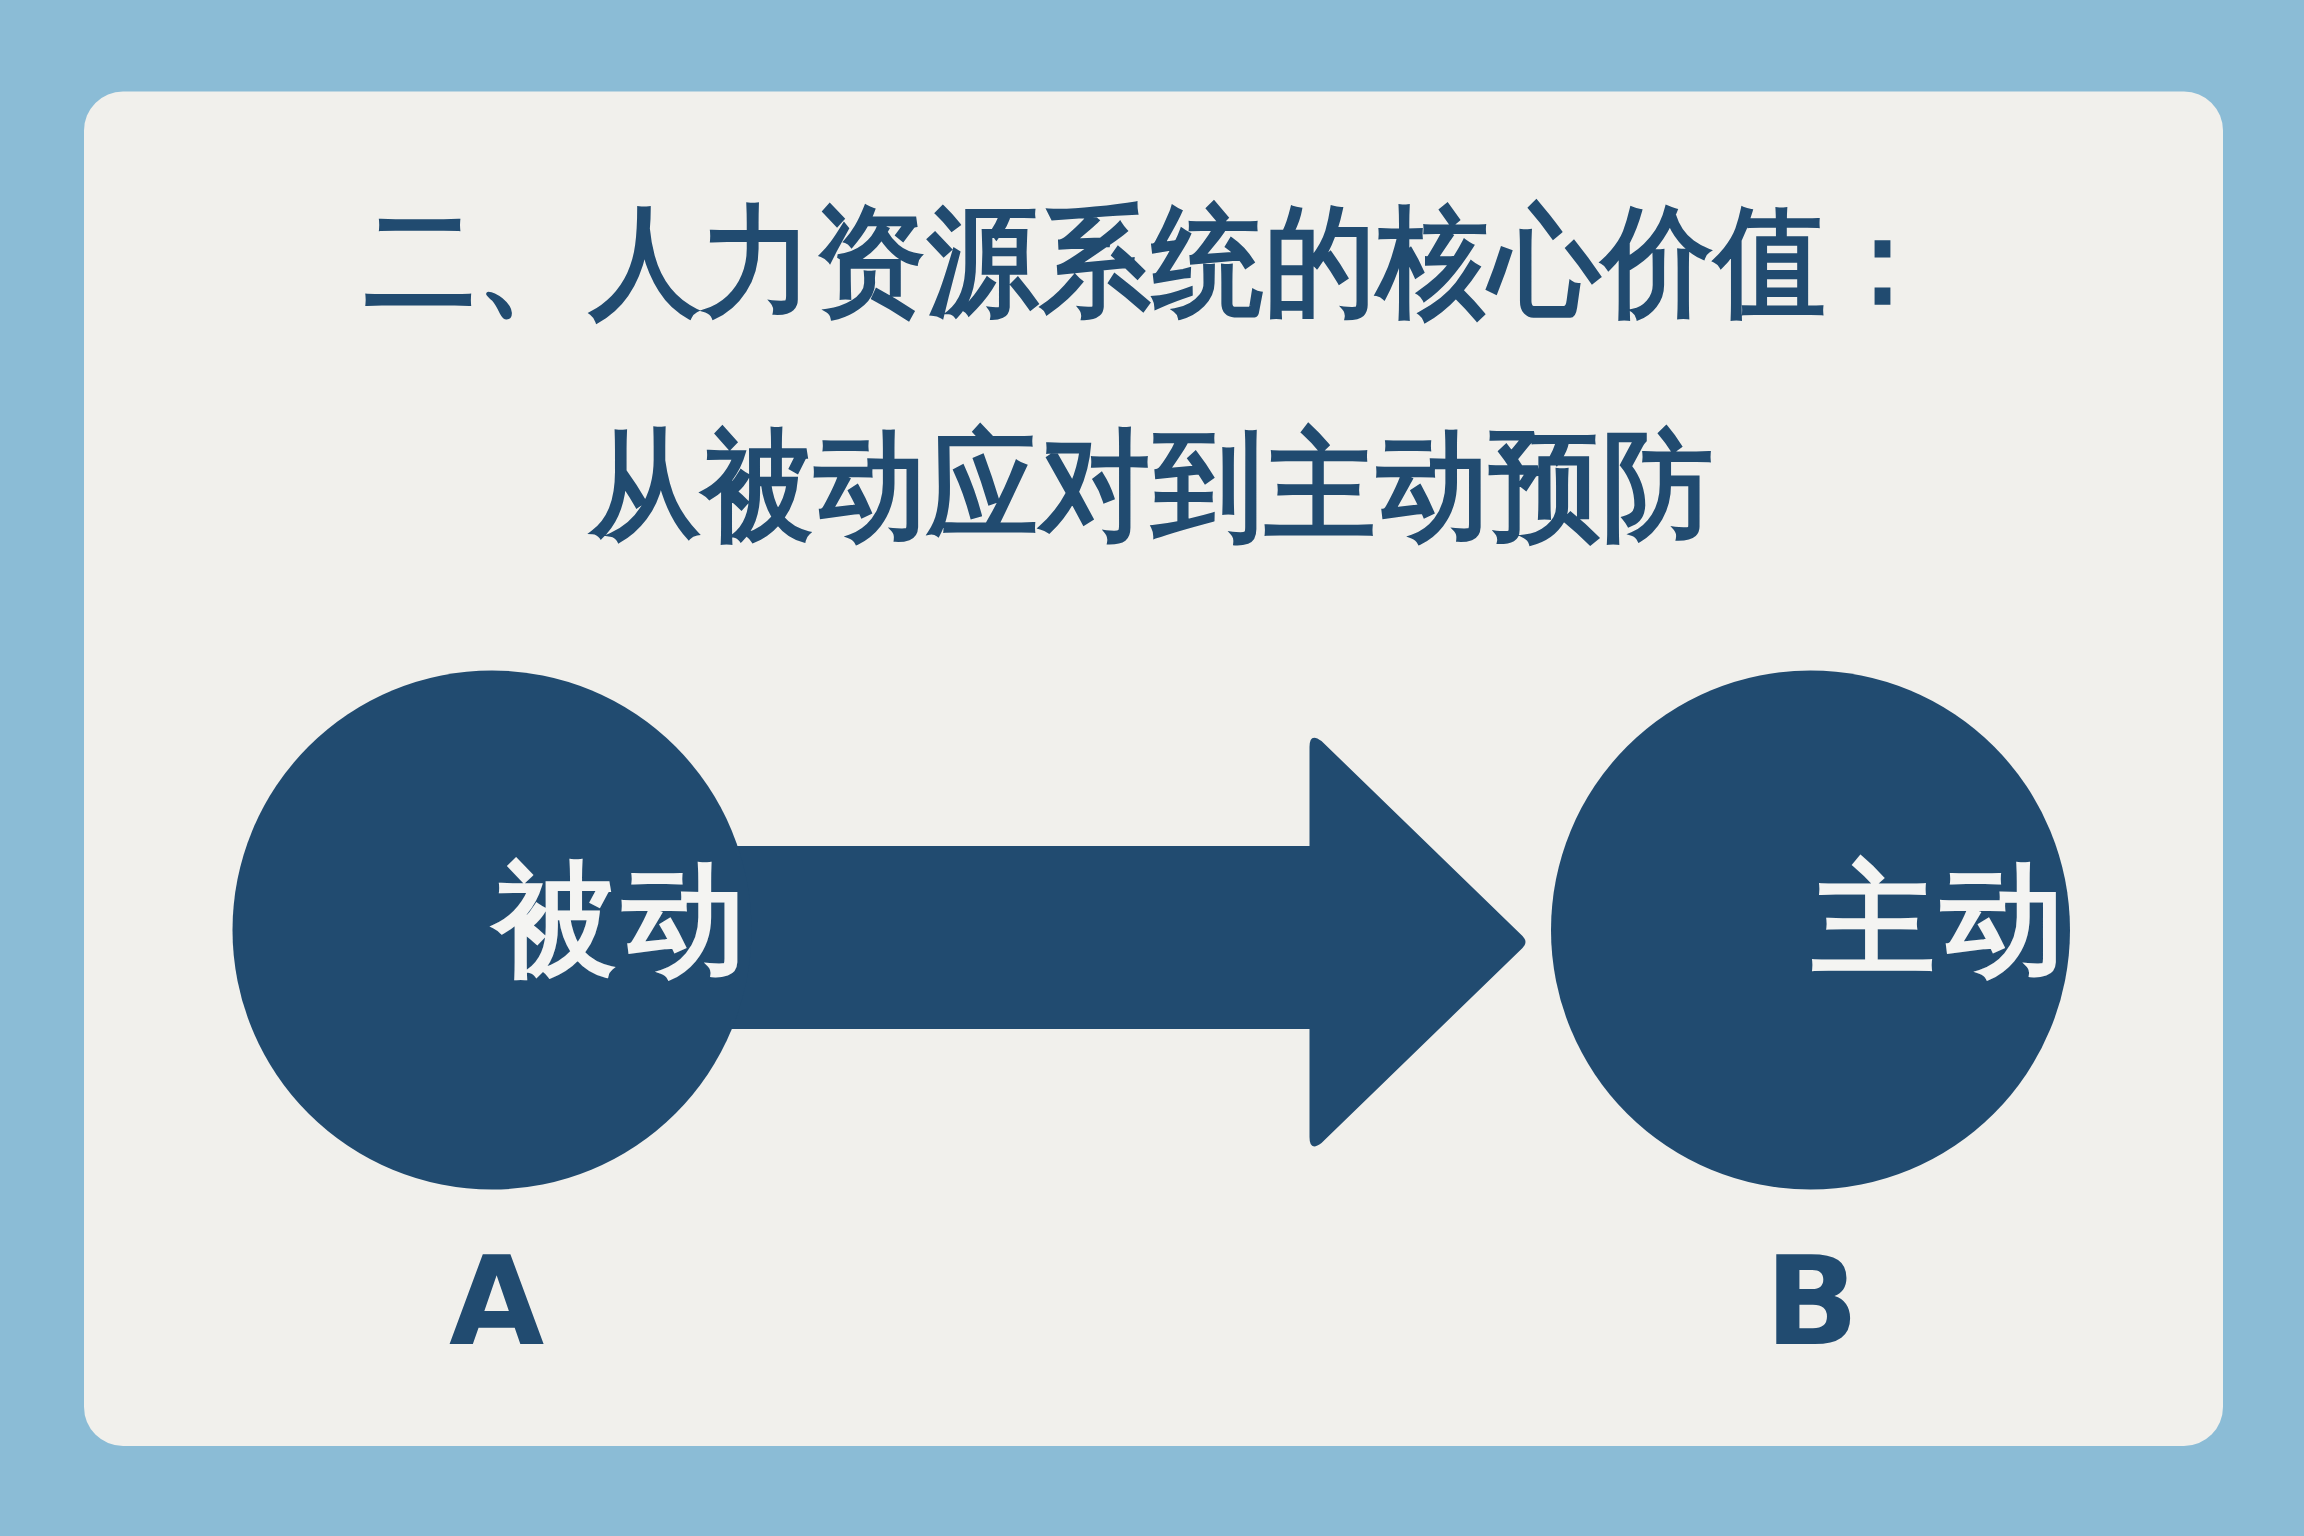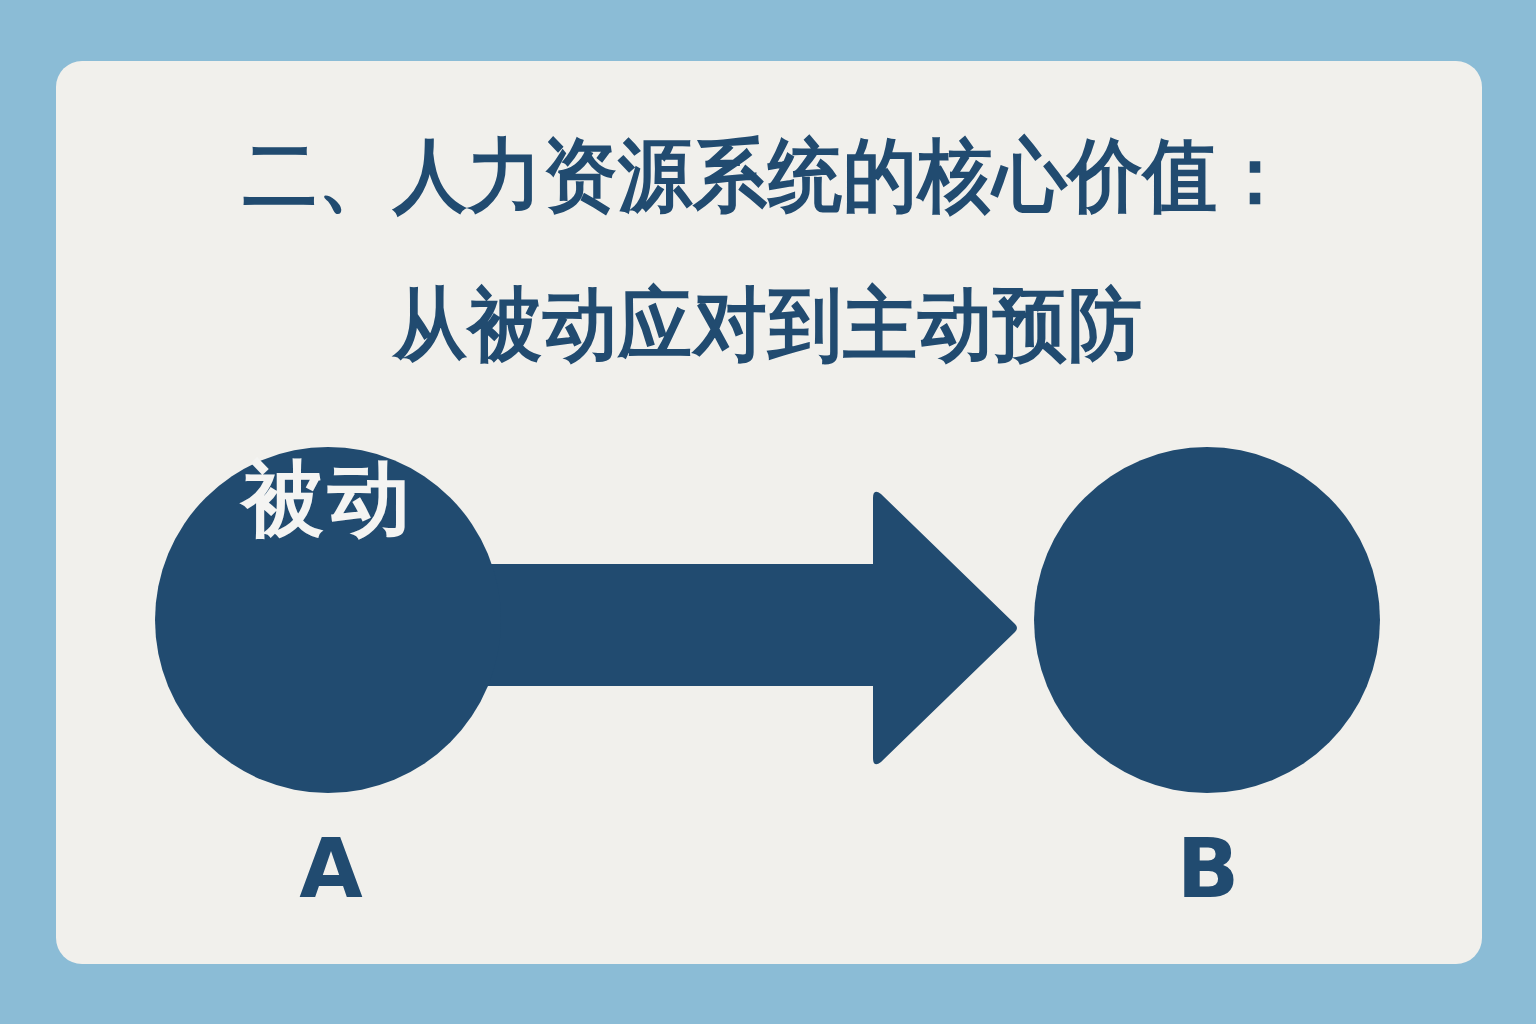--- a/index.html
+++ b/index.html
@@ -18,22 +18,23 @@
     position: absolute; left: 0; width: 1536px; text-align: center;
     color: #214b70; font-weight: bold; font-size: 74px; line-height: 1;
     letter-spacing: 1px;
     transform: scaleY(1.08);
   }
   .title.l1 { top: 138px; }
   .title.l2 { top: 287px; }
   .circle {
     position: absolute; width: 346px; height: 346px; border-radius: 50%;
     background: #214b70;
-    display: flex; align-items: flex-start; justify-content: center;
-    flex-direction: row;
+    display: flex; align-items: flex-end; justify-content: center;
+    flex-direction: column;
+    font-family: Liberation Mono, monospace;
   }
   .circle .txt {
     color: #f4f4f2; font-weight: bold; font-size: 82px; line-height: 104px;
     letter-spacing: 4px; text-align: center;
   }
   #circle-a { left: 155px; top: 447px; }
   #circle-b { left: 1034px; top: 447px; }
   .arrow {
     position: absolute; left: 470px; top: 486px;
   }
@@ -54,16 +55,17 @@
 
 <svg class="arrow" width="560" height="280" viewBox="0 0 560 280">
   <path d="M0 78 L403 78 L403 12 Q403 2 411 8 L545 138 Q549 142 545 146 L411 276 Q403 282 403 272 L403 200 L0 200 Z" fill="#214b70"></path>
 </svg>
 
 <div class="circle" id="circle-a">
   <div class="txt">被动</div>
 </div>
 
 <div class="circle" id="circle-b">
+  <div class="txt">主动</div>
 </div>
 
 <div class="letter" id="label-a">A</div>
 <div class="letter" id="label-b">B</div>
 
 </body></html>

